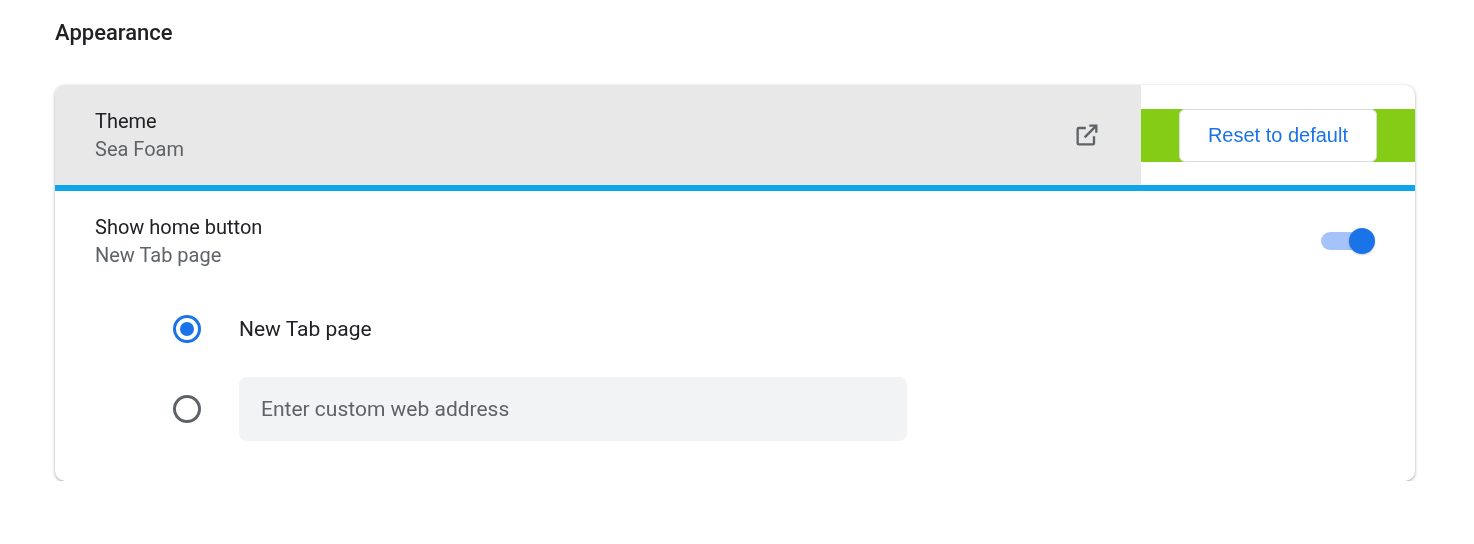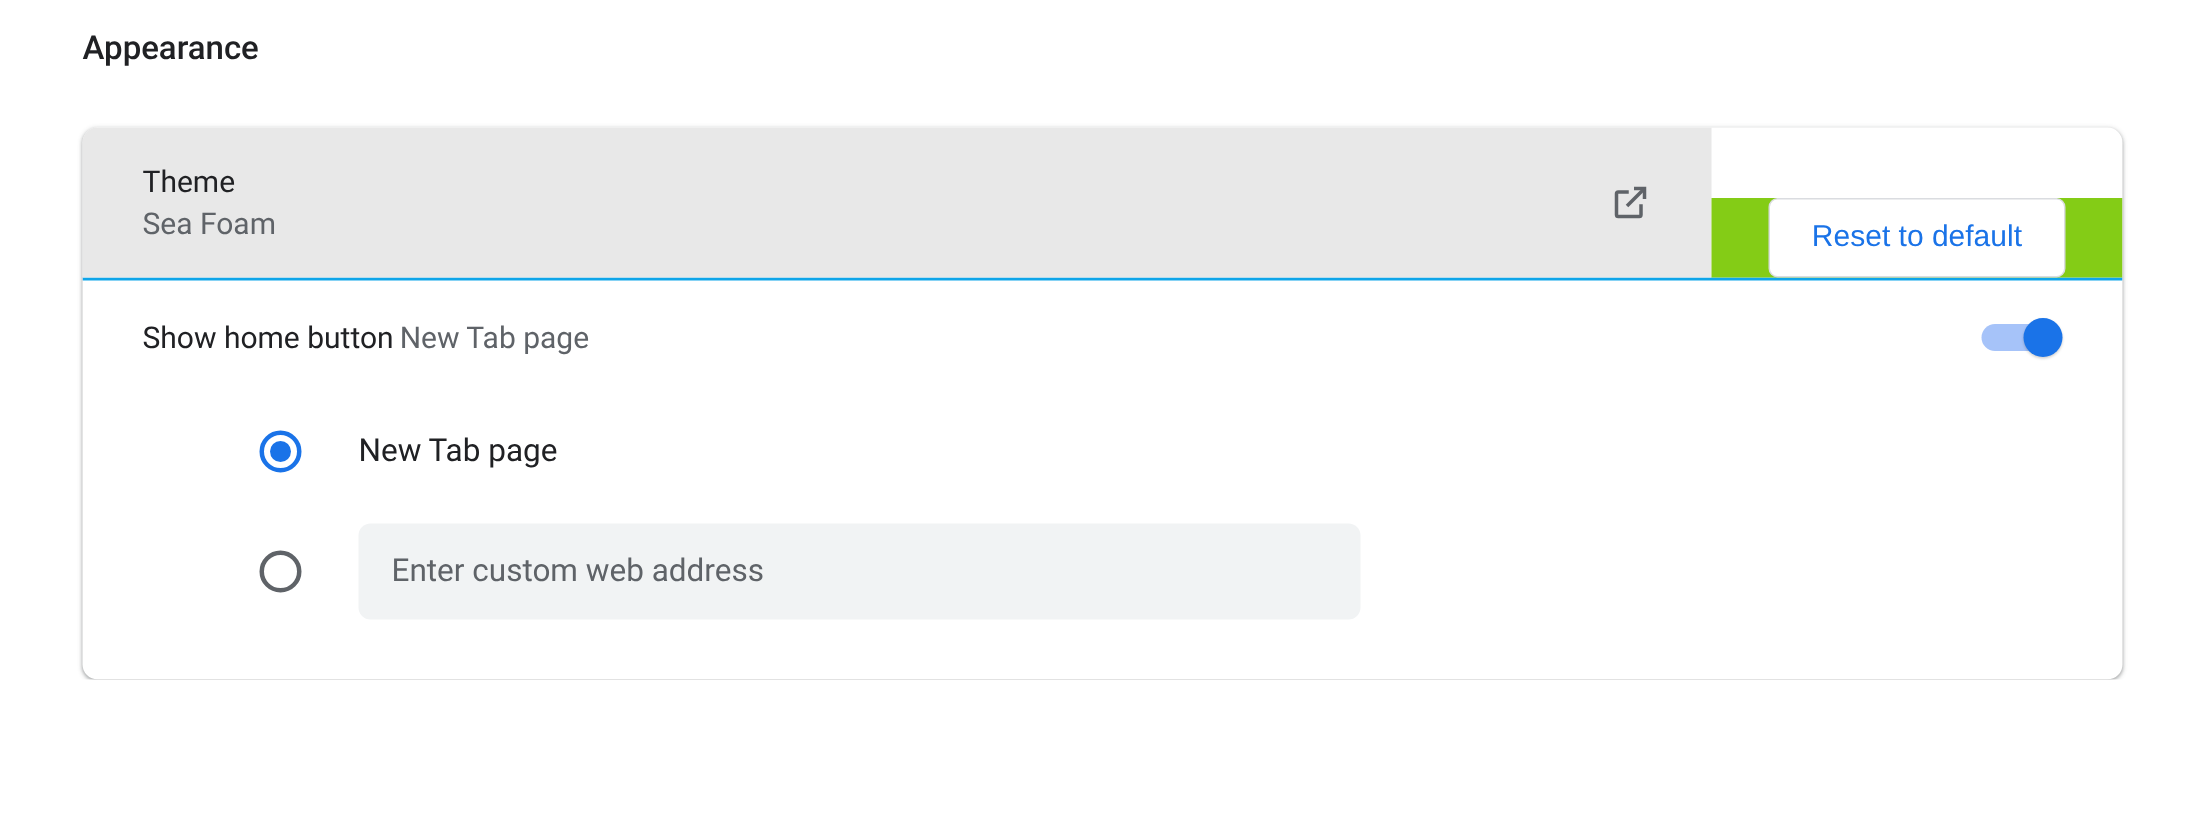--- a/index.html
+++ b/index.html
@@ -22,22 +22,22 @@
     }
     .card {
       width: 1360px;
       border-radius: 10px;
       box-shadow: 0 1px 2px rgba(60,64,67,0.3), 0 1px 3px 1px rgba(60,64,67,0.15);
       overflow: hidden;
       background: #fff;
     }
     .theme-row {
       display: flex;
-      align-items: flex-end;
-      border-bottom: 2px solid #0ea5e9;
+      align-items: center;
+      border-bottom: 6px solid #0ea5e9;
     }
     .theme-main {
       flex: 1;
       background: #e8e8e8;
       display: flex;
       align-items: center;
       justify-content: space-between;
       padding: 24px 40px;
     }
     .theme-text {
@@ -81,21 +81,21 @@
       cursor: pointer;
     }
     .home-row {
       display: flex;
       align-items: center;
       justify-content: space-between;
       padding: 24px 40px 18px 40px;
     }
     .home-text {
       display: flex;
-      flex-direction: row;
+      flex-direction: column;
       gap: 4px;
     }
     .toggle {
       width: 54px;
       height: 28px;
       position: relative;
       cursor: pointer;
     }
     .toggle-track {
       position: absolute;

